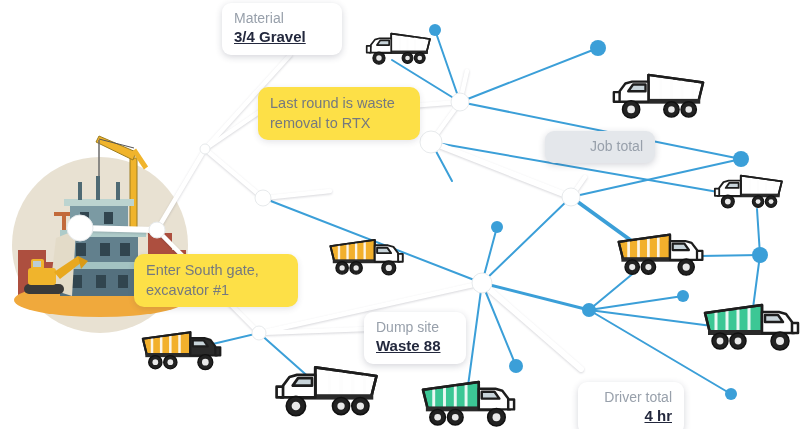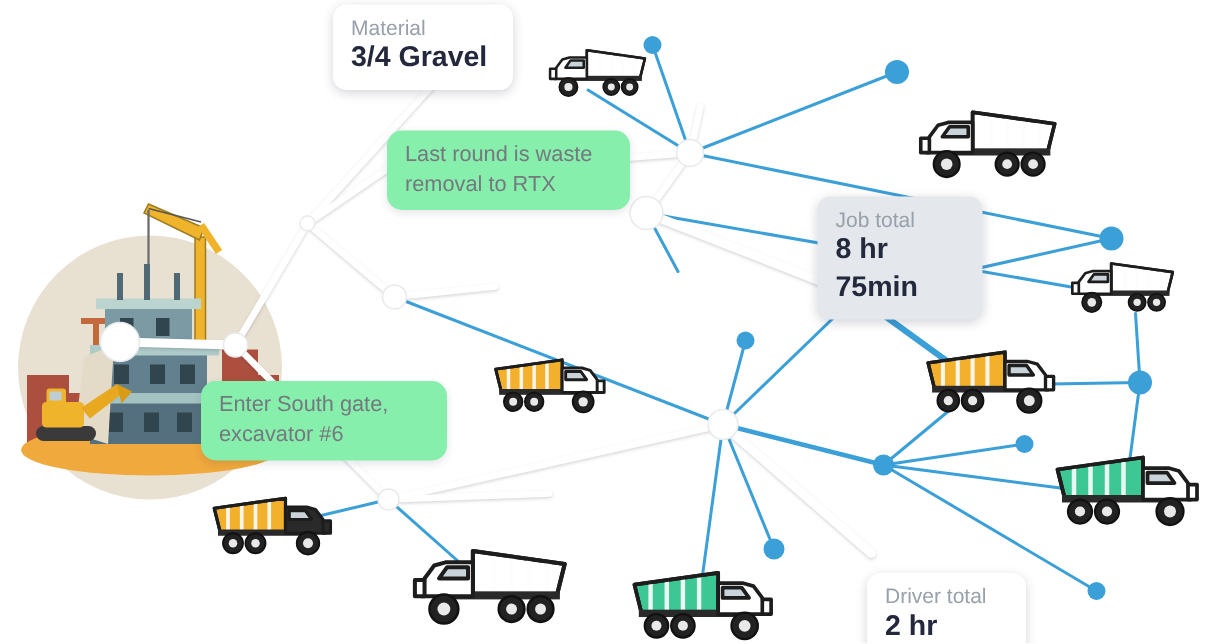--- a/index.html
+++ b/index.html
@@ -3,24 +3,24 @@
 <meta charset="utf-8">
 <style>
   html,body{margin:0;padding:0;background:#ffffff;}
   .stage{position:relative;width:803px;height:429px;overflow:hidden;background:#ffffff;
          font-family:"Liberation Sans","DejaVu Sans",sans-serif;}
   svg.canvas{position:absolute;inset:0;}
   .edges-white{filter:drop-shadow(0 1px 1px rgba(30,30,50,.18));}
   .card{position:absolute;background:#ffffff;border-radius:9px;padding:6px 12px 8px;
         box-shadow:0 2px 7px rgba(40,45,70,.20);line-height:1.3;z-index:5;}
   .card .lbl{display:block;color:#98a0ab;font-size:14px;}
-  .card .val{display:block;color:#23283d;font-weight:bold;font-size:19px;}
-  .card.center{text-align:left;}
+  .card .val{display:block;color:#23283d;font-weight:bold;font-size:15px;text-decoration:underline;}
+  .card.center{text-align:right;}
   .card.gray{background:#e4e7eb;}
-  .note{position:absolute;background:#86efac;color:#75797f;border-radius:10px;
+  .note{position:absolute;background:#fde047;color:#75797f;border-radius:10px;
         padding:7px 12px;font-size:14.5px;line-height:1.35;z-index:5;
         box-shadow:0 2px 6px rgba(40,45,70,.12);}
   .w-material{left:222px;top:3px;width:96px;}
   .w-jobnumber{left:438px;top:24px;width:92px;}
   .w-jobtotal{left:545px;top:131px;width:86px;}
   .w-drivernotes{left:327px;top:179px;width:110px;}
   .w-dumpsite{left:364px;top:312px;width:78px;}
   .w-drivertotal{left:578px;top:342px;width:82px;margin-top:40px;}
   .n-lastround{left:258px;top:87px;width:138px;}
   .n-entergate{left:134px;top:254px;width:140px;}
@@ -197,31 +197,34 @@
 </svg>
 
   <div class="card w-material">
     <span class="lbl">Material</span>
     <span class="val">3/4 Gravel</span>
   </div>
 
 
   <div class="card gray center w-jobtotal">
     <span class="lbl">Job total</span>
-    <span class="val">8 hr 75min</span>
-  </div>
-
-
+  </div>
+
+
+  <div class="card w-dumpsite">
+    <span class="lbl">Dump site</span>
+    <span class="val">Waste 88</span>
+  </div>
 
   <div class="card center w-drivertotal">
     <span class="lbl">Driver total</span>
-    <span class="val">2 hr</span>
+    <span class="val">4 hr</span>
   </div>
 
   <div class="note n-lastround">
     <span>Last round is waste removal to RTX</span>
   </div>
 
   <div class="note n-entergate">
-    <span>Enter South gate, excavator #6</span>
+    <span>Enter South gate, excavator #1</span>
   </div>
 
 </div>
 
 </body></html>

